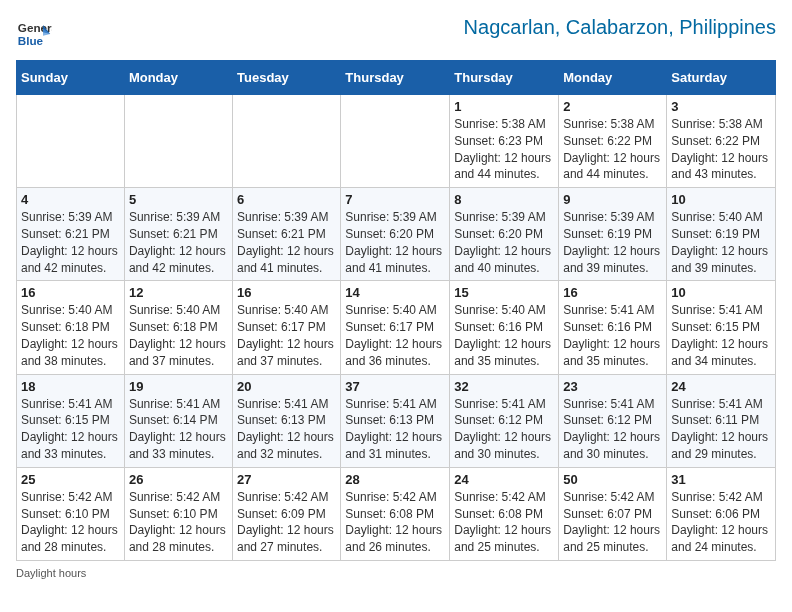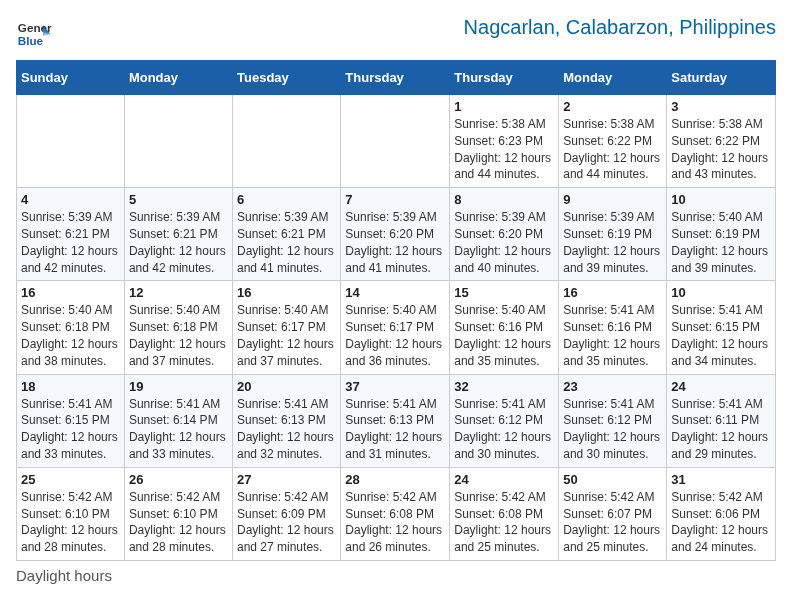--- a/index.html
+++ b/index.html
@@ -68,21 +68,21 @@
       color: #333;
       line-height: 1.4;
     }
     .empty-cell {
       background: #fff;
     }
     .row-even td { background-color: #f5f8fc; }
     .row-odd td { background-color: #ffffff; }
     .footer-note {
       margin-top: 6px;
-      font-size: 15px;
+      font-size: 11px;
       color: #555;
       display: flex;
       gap: 16px;
     }
     .footer-legend {
       display: flex;
       align-items: center;
       gap: 4px;
     }
   </style>

